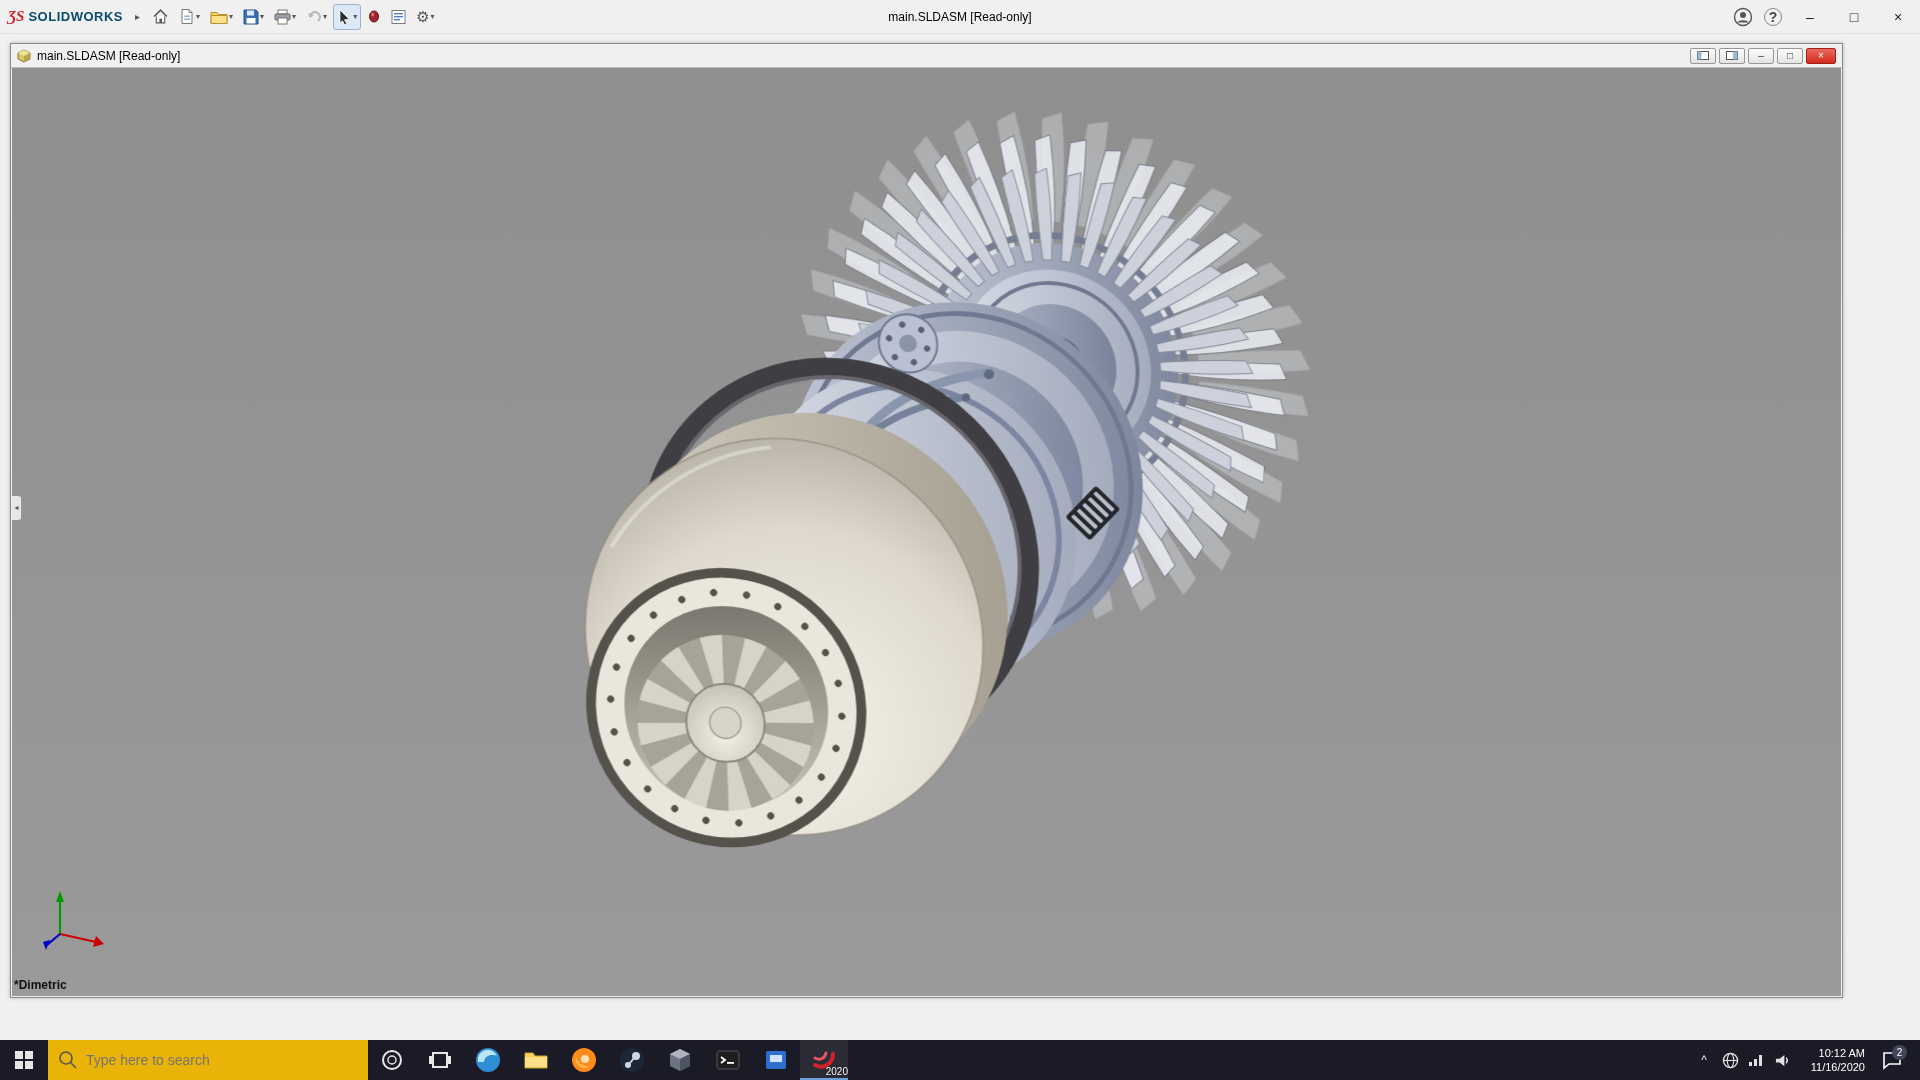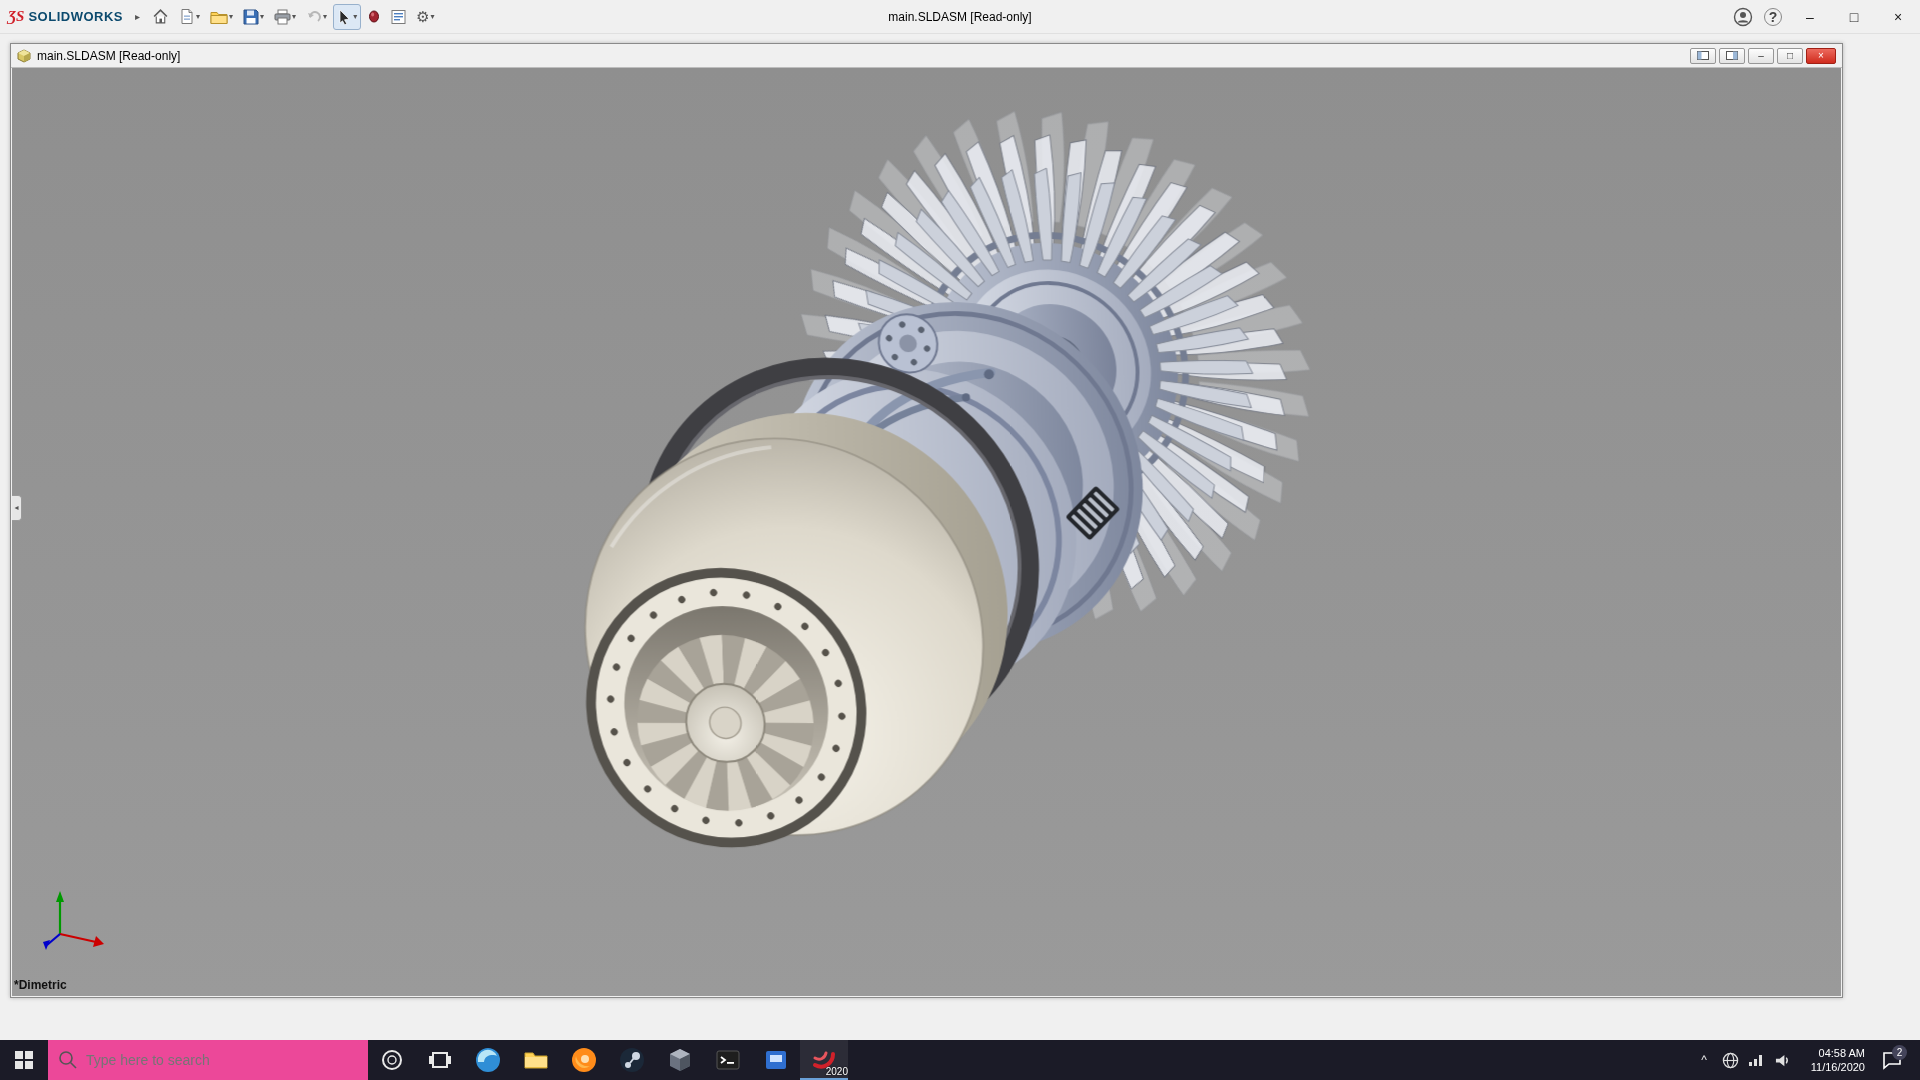--- a/index.html
+++ b/index.html
@@ -43,21 +43,21 @@
   .view-label{position:absolute;left:2px;bottom:4px;font-size:12px;font-weight:700;color:#111;}
   .triad{position:absolute;left:22px;bottom:34px;}
   .collapse-tab{position:absolute;left:0;top:46%;width:10px;height:26px;background:#e6e6e6;
     border:1px solid #9a9a9a;border-left:none;border-radius:0 4px 4px 0;
     display:flex;align-items:center;justify-content:center;font-size:8px;color:#555;}
 
   
   .taskbar{position:absolute;left:0;bottom:0;width:1920px;height:40px;background:#1b1b27;
     display:flex;align-items:stretch;z-index:60;}
   .tk-btn{width:48px;display:flex;align-items:center;justify-content:center;position:relative;}
-  .search-box{width:320px;background:#ec4899;display:flex;align-items:center;position:relative;}
+  .search-box{width:320px;background:#eab308;display:flex;align-items:center;position:relative;}
   .search-box input{border:none;outline:none;width:100%;height:100%;padding-left:38px;
     font-size:14px;color:#3c3c3c;background:transparent;font-family:"Liberation Sans",sans-serif;}
   .search-ico{position:absolute;left:10px;top:10px;}
   .tk-app{width:48px;display:flex;align-items:center;justify-content:center;position:relative;}
   .tk-app.active{background:rgba(255,255,255,0.08);border-bottom:2px solid #6aa1d8;}
   .sw-caption{position:absolute;bottom:1px;left:0;right:0;text-align:right;font-size:10px;
     color:#fff;text-shadow:0 0 2px #000;}
   .tray{margin-left:auto;display:flex;align-items:center;}
   .tray-ico{width:26px;height:40px;display:flex;align-items:center;justify-content:center;color:#e8e8e8;}
   .clock{width:76px;text-align:right;color:#fff;font-size:11px;line-height:14px;padding-right:6px;}
@@ -812,21 +812,21 @@
         <rect x="11" y="2" width="3" height="11" fill="#e0e0e0"></rect>
       </svg>
     </div>
     <div class="tray-ico">
       <svg width="17" height="15" viewBox="0 0 18 16">
         <path d="M2 6h4l5-4v12l-5-4H2z" fill="#e0e0e0"></path>
         <path d="M13 5a5 5 0 0 1 0 6" fill="none" stroke="#e0e0e0" stroke-width="1.4"></path>
       </svg>
     </div>
     <div class="clock">
-      <div>04:58 AM</div>
+      <div>10:12 AM</div>
       <div>11/16/2020</div>
     </div>
     <div class="action-center">
       <svg width="20" height="20" viewBox="0 0 20 20">
         <path d="M2 3h16v11H7l-5 4z" fill="none" stroke="#fff" stroke-width="1.6"></path>
       </svg>
       <span class="ac-badge">2</span>
     </div>
     <div class="show-desktop"></div>
   </div>

